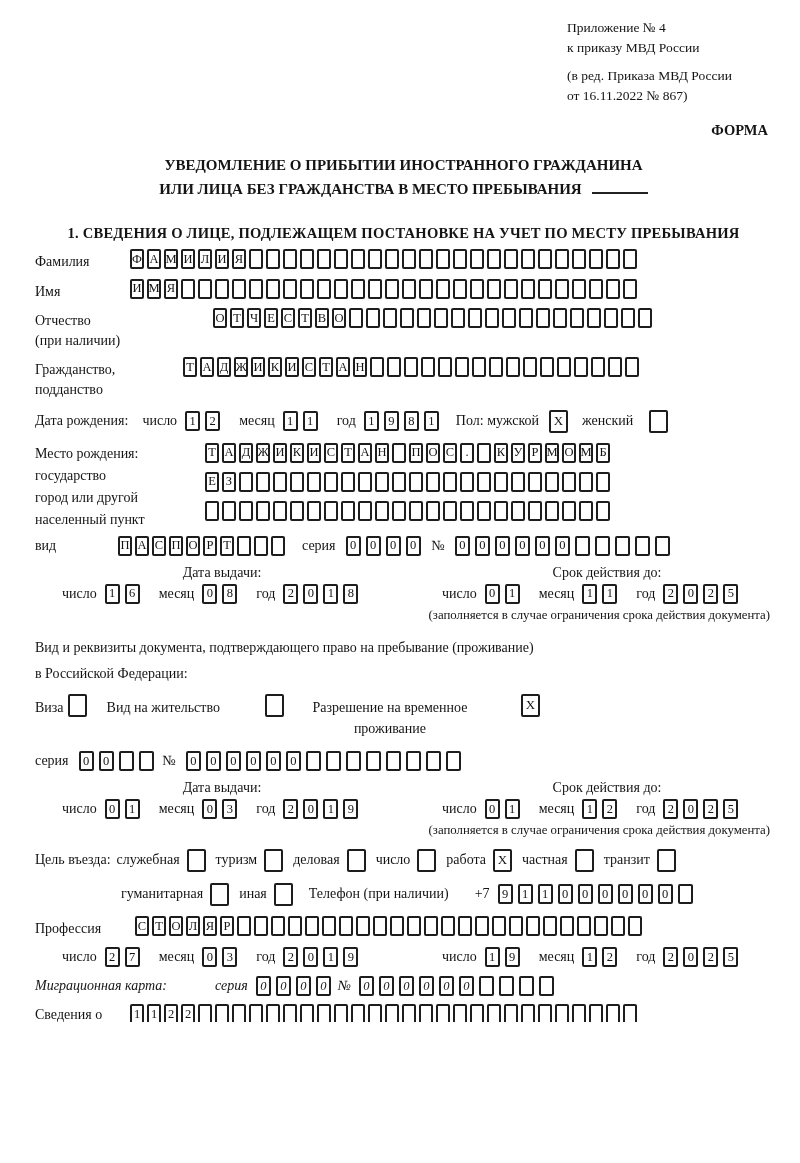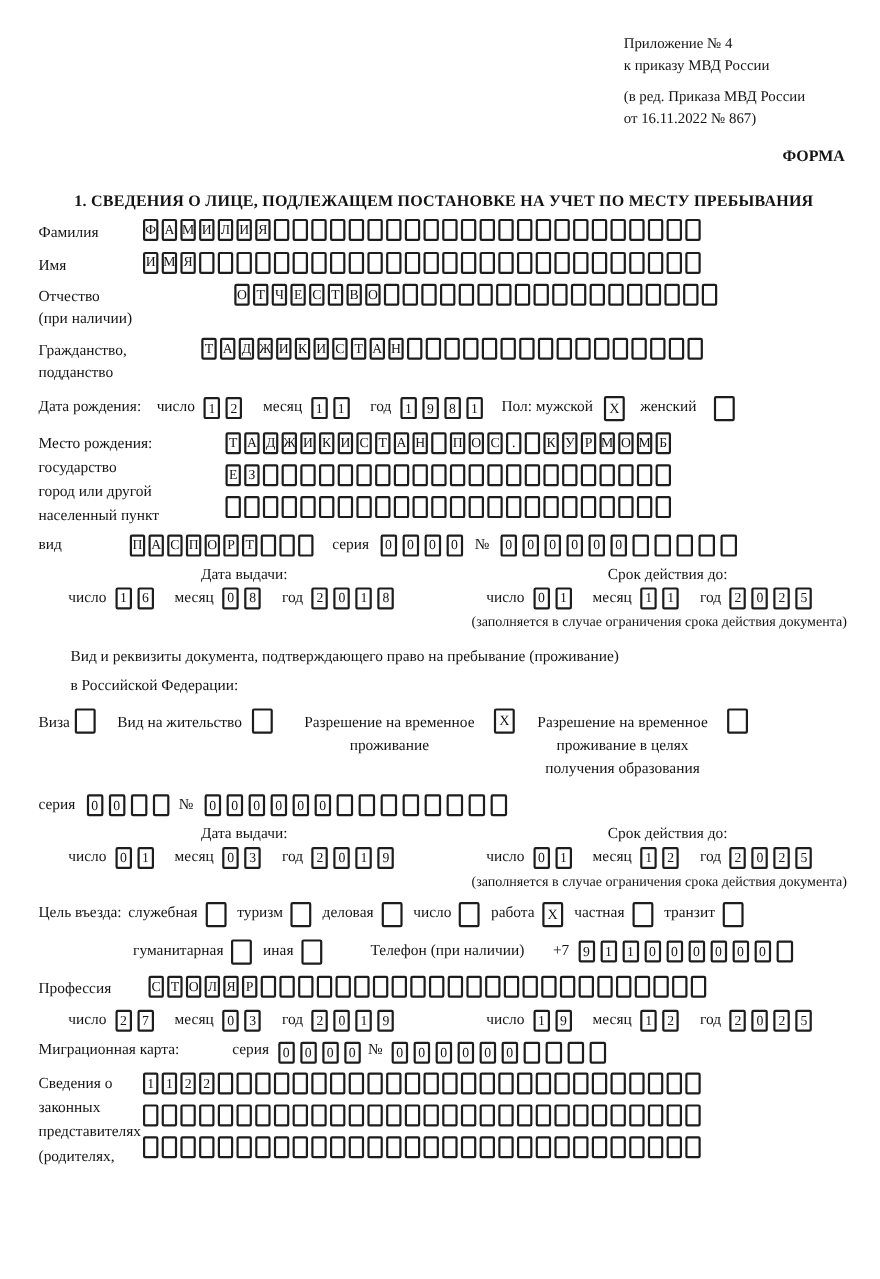--- a/index.html
+++ b/index.html
@@ -3,21 +3,21 @@
 <meta charset="utf-8">
 <style>
   * { box-sizing: border-box; }
   html, body { margin: 0; padding: 0; }
   body {
     width: 800px; height: 1163px;
     background: #ffffff; color: #141414;
     font-family: "Liberation Serif", "DejaVu Serif", serif;
     font-size: 14px;
   }
-  .page { padding: 30px 28px 0 35px; width: 800px; height: 1163px; overflow: hidden; }
+  .page { padding: 18px 28px 0 35px; width: 800px; height: 1022px; overflow: hidden; }
 
   
   .annex { margin-left: 532px; font-size: 13.5px; line-height: 1.5; }
   .annex .edition { margin-top: 7px; }
   .form-word { text-align: right; font-weight: bold; padding-right: 4px; margin-top: 16px; font-size: 14.5px; }
 
   .title { text-align: center; font-weight: bold; font-size: 15px; line-height: 1.6; margin-top: 14px; }
   .title .blank-line { display: inline-block; width: 56px; border-bottom: 2px solid #222; height: 12px; margin-left: 10px; }
 
   .section-heading { font-weight: bold; font-size: 14.6px; margin-top: 24px; text-align: center; white-space: nowrap; letter-spacing: 0.2px; }
@@ -69,40 +69,40 @@
   
   .dates { margin-top: 9px; margin-left: 27px; }
   .dates-heads { display: flex; }
   .dates-heads .h-left  { width: 380px; text-align: center; padding-right: 60px; }
   .dates-heads .h-right { width: 330px; text-align: center; }
   .dates-vals { display: flex; margin-top: 3px; }
   .dates-vals .v-left { width: 380px; display: flex; align-items: center; }
   .dates-vals .v-right { display: flex; align-items: center; }
   .note { text-align: right; font-size: 12.8px; margin-top: 4px; padding-right: 2px; }
 
-  .para { margin-top: 12px; line-height: 1.9; margin-left: 29px; }
+  .para { margin-top: 12px; line-height: 1.9; }
 
   
   .res-row { display: flex; align-items: flex-start; margin-top: 6px; }
   .res-opt { display: flex; align-items: flex-start; }
   .res-opt .checkbox { margin-left: 9px; }
   .res-opt .lbl { padding-top: 3px; line-height: 1.5; }
   .res-opt .lbl.narrow { width: 172px; text-align: center; }
-  .gap12 { margin-left: 12px; } .gap20 { margin-left: 20px; }
+  .gap12 { margin-left: 12px; } .gap20 { margin-left: 20px; gap: 36px; }
 
   
   .purpose-row { display: flex; align-items: center; margin-top: 11px; }
   .purpose-row .opt { display: flex; align-items: center; }
   .purpose-row .opt .checkbox { margin-left: 7px; }
   .purpose-row .opt + .opt { margin-left: 10px; }
   .purpose2 { margin-left: 86px; }
-  .phone-label { margin-left: 44px; }
+  .phone-label { margin-left: 16px; }
   .phone-prefix { margin: 0 8px 0 26px; }
 
-  .mig-row { display: flex; align-items: flex-start; margin-top: 9px; }
+  .mig-row { display: flex; align-items: center; margin-top: 9px; font-style: italic; }
 
   
   .rep-block { display: flex; margin-top: 8px; }
   .rep-labels { width: 95px; flex-shrink: 0; line-height: 22px; }
   .rep-rows .cells { margin-bottom: 9px; }
 </style>
 </head>
 <body>
 
 <div class="page">
@@ -111,20 +111,24 @@
     <div>Приложение № 4</div>
     <div>к приказу МВД России</div>
     <div class="edition">
       <div>(в ред. Приказа МВД России</div>
       <div>от 16.11.2022 № 867)</div>
     </div>
   </div>
 
   <div class="form-word">ФОРМА</div>
 
+  <div class="title">
+    <div>УВЕДОМЛЕНИЕ О ПРИБЫТИИ ИНОСТРАННОГО ГРАЖДАНИНА</div>
+    <div><span>ИЛИ ЛИЦА БЕЗ ГРАЖДАНСТВА В МЕСТО ПРЕБЫВАНИЯ</span><span class="blank-line"></span></div>
+  </div>
 
   <div class="section-heading">1. СВЕДЕНИЯ О ЛИЦЕ, ПОДЛЕЖАЩЕМ ПОСТАНОВКЕ НА УЧЕТ ПО МЕСТУ ПРЕБЫВАНИЯ</div>
 
   <div class="frow">
     <div class="flabel w95">Фамилия</div>
     <div class="cells">
         <span class="cell">Ф</span>
         <span class="cell">А</span>
         <span class="cell">М</span>
         <span class="cell">И</span>
@@ -477,24 +481,20 @@
       <span class="checkbox" style="margin-left:4px;"></span>
     </div>
     <div class="res-opt gap20">
       <span class="lbl">Вид на жительство</span>
       <span class="checkbox gap12"></span>
     </div>
     <div class="res-opt gap20">
       <span class="lbl narrow">Разрешение на временное проживание</span>
       <span class="checkbox">X</span>
     </div>
-    <div class="res-opt gap12">
-      <span class="lbl narrow">Разрешение на временное проживание в целях получения образования</span>
-      <span class="checkbox"></span>
-    </div>
   </div>
 
   <div class="vid-row" style="margin-top:12px;">
     <span class="lbl">серия</span>
     <span class="cells dcells">
         <span class="cell">0</span>
         <span class="cell">0</span>
         <span class="cell"></span>
         <span class="cell"></span>
       </span>

